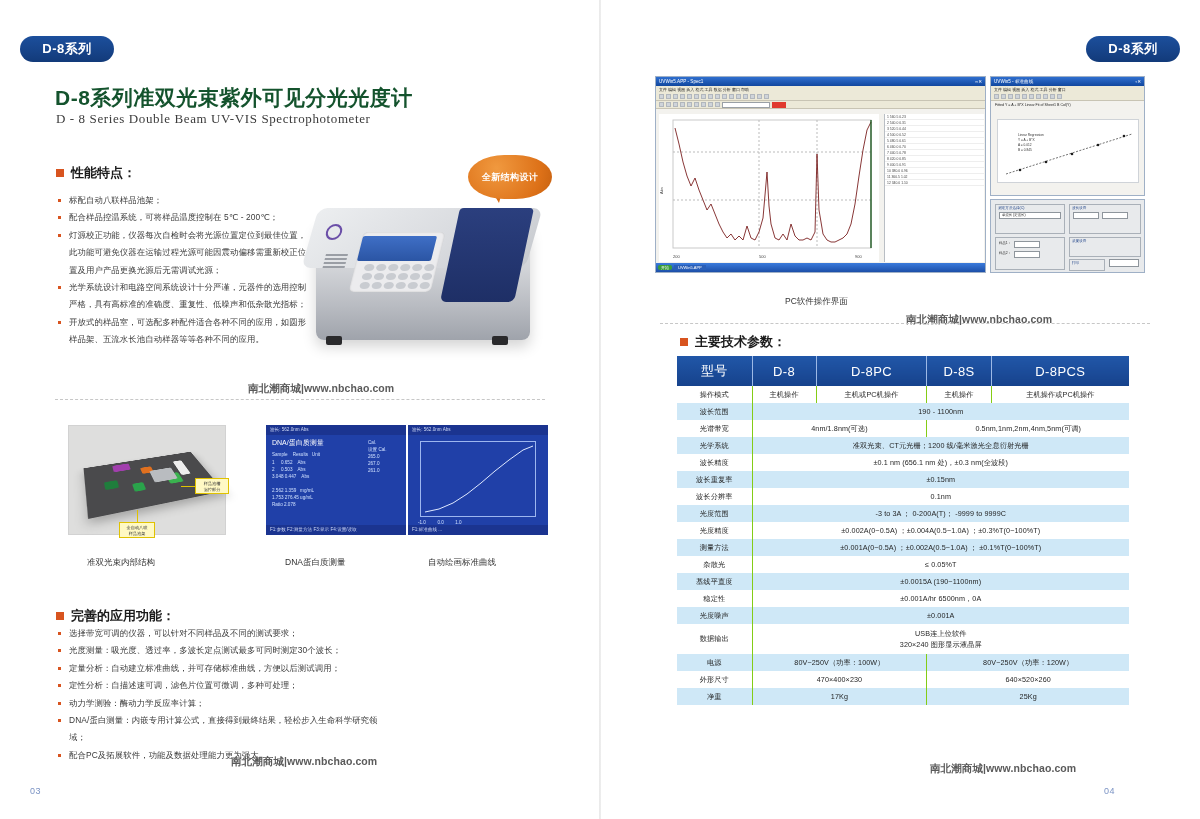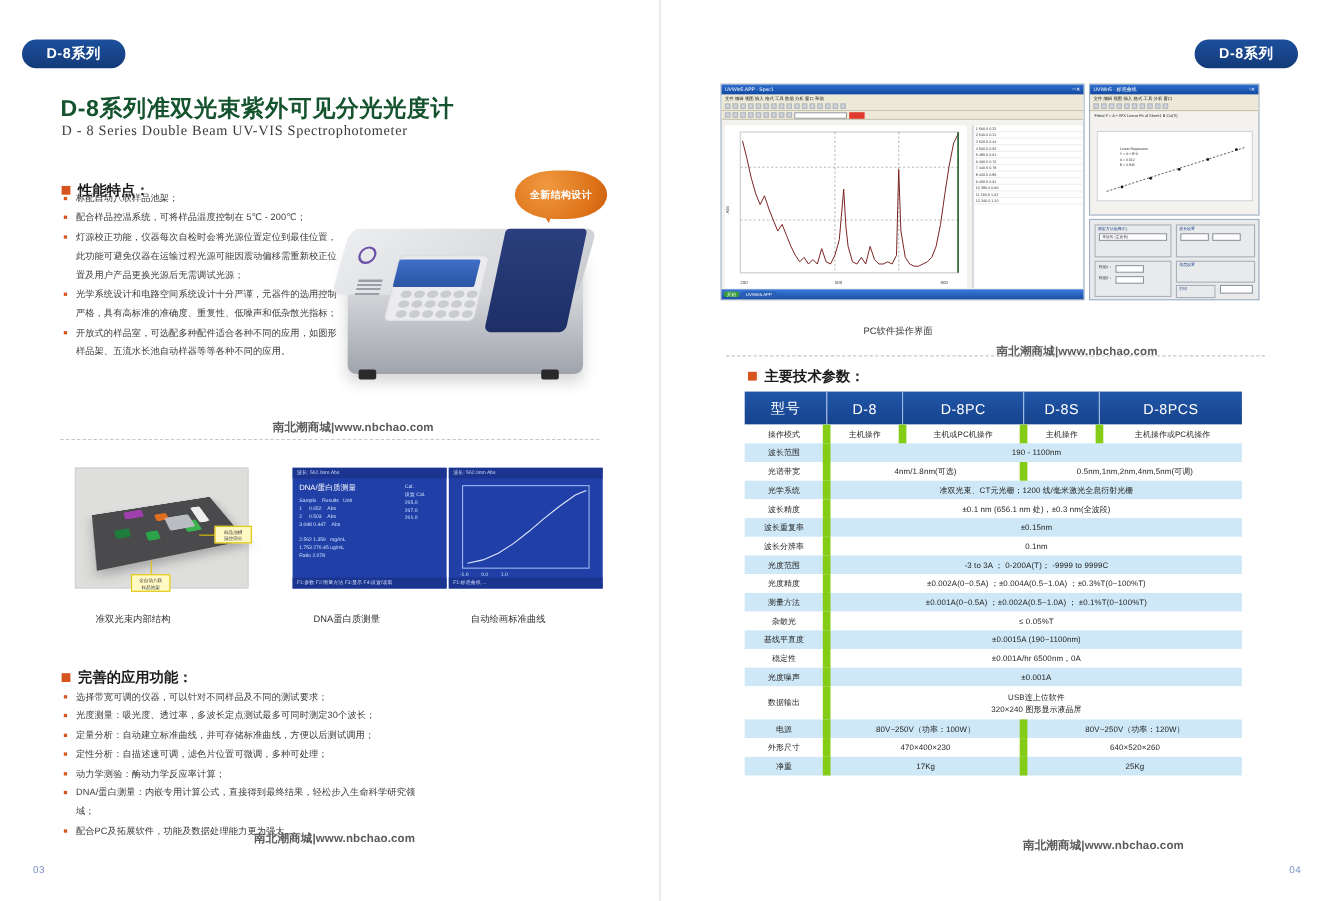--- a/index.html
+++ b/index.html
@@ -50,21 +50,21 @@
   .blist { position:absolute; }
   .blist li {
     list-style:none; position:relative; padding-left:11px;
     font-size:8.4px; line-height:17.4px; color:#3a3a3a;
     letter-spacing:0.1px;
   }
   .blist li::before {
     content:""; position:absolute; left:0; top:7px;
     width:3px; height:3px; background:#d8541f;
   }
-  .blist-perf { left:58px; top:172px; width:250px; }
+  .blist-perf { left:58px; top:192px; width:250px; }
   .blist-apps { left:58px; top:625px; width:330px; }
 
   
   .instr {
     position:absolute; left:300px; top:180px; width:250px; height:190px;
   }
   .instr-body {
     position:absolute; left:16px; top:44px; width:214px; height:116px;
     background:linear-gradient(to bottom,#e7e8ea 0%,#d2d4d8 38%,#b9bcc2 70%,#9fa3ab 100%);
     border-radius:7px 10px 8px 8px;
@@ -139,21 +139,21 @@
   .dash {
     position:absolute; border-top:1px dashed #c7c7c7; height:0;
   }
   .dash-left  { left:55px; top:399px; width:490px; }
   .dash-right { left:660px; top:323px; width:490px; }
 
   .pgnum {
     position:absolute; font-size:9px; color:#7b93c4; letter-spacing:0.5px;
   }
   .pg-left  { left:30px;  top:786px; }
-  .pg-right { left:1172px;top:786px; }
+  .pg-right { left:1104px;top:786px; }
 
   
   .figrow { position:absolute; left:68px; top:425px; width:480px; height:120px; }
   .fig { position:absolute; top:0; }
   .fig-a { left:0px;   width:158px; height:110px; background:#dededd; border:1px solid #d2d2d2; }
   .fig-b { left:198px; width:140px; height:110px; background:#2040a8; }
   .fig-c { left:340px; width:140px; height:110px; background:#2040a8; }
 
   .optbench { position:absolute; left:18px; top:16px; width:124px; height:74px;
     background:#4a4a4c; transform:perspective(220px) rotateX(52deg) rotateZ(-16deg);
@@ -221,21 +221,21 @@
     position:absolute; left:677px; top:356px; width:452px;
     border-collapse:collapse; font-size:7.2px; color:#1f1f1f;
   }
   table.spec th {
     background:linear-gradient(to bottom,#2157a8,#16428c);
     color:#fff; font-weight:normal; font-size:13px;
     height:30px; border-right:1px solid #9db9e6; letter-spacing:0.4px;
   }
   table.spec th:last-child { border-right:none; }
   table.spec td {
-    text-align:center; height:17px; border-right:7px solid #84cc16;
+    text-align:center; height:17px; border-right:1px solid #84cc16;
     padding:1px 2px; letter-spacing:0.1px;
   }
   table.spec td:last-child { border-right:none; }
   table.spec tr.odd  td { background:#ffffff; }
   table.spec tr.even td { background:#cfe8f7; }
   table.spec tr td:first-child { font-weight:normal; }
   table.spec tr.tall td { height:30px; }
   .two-line { line-height:11px; }
 </style>
 </head>

